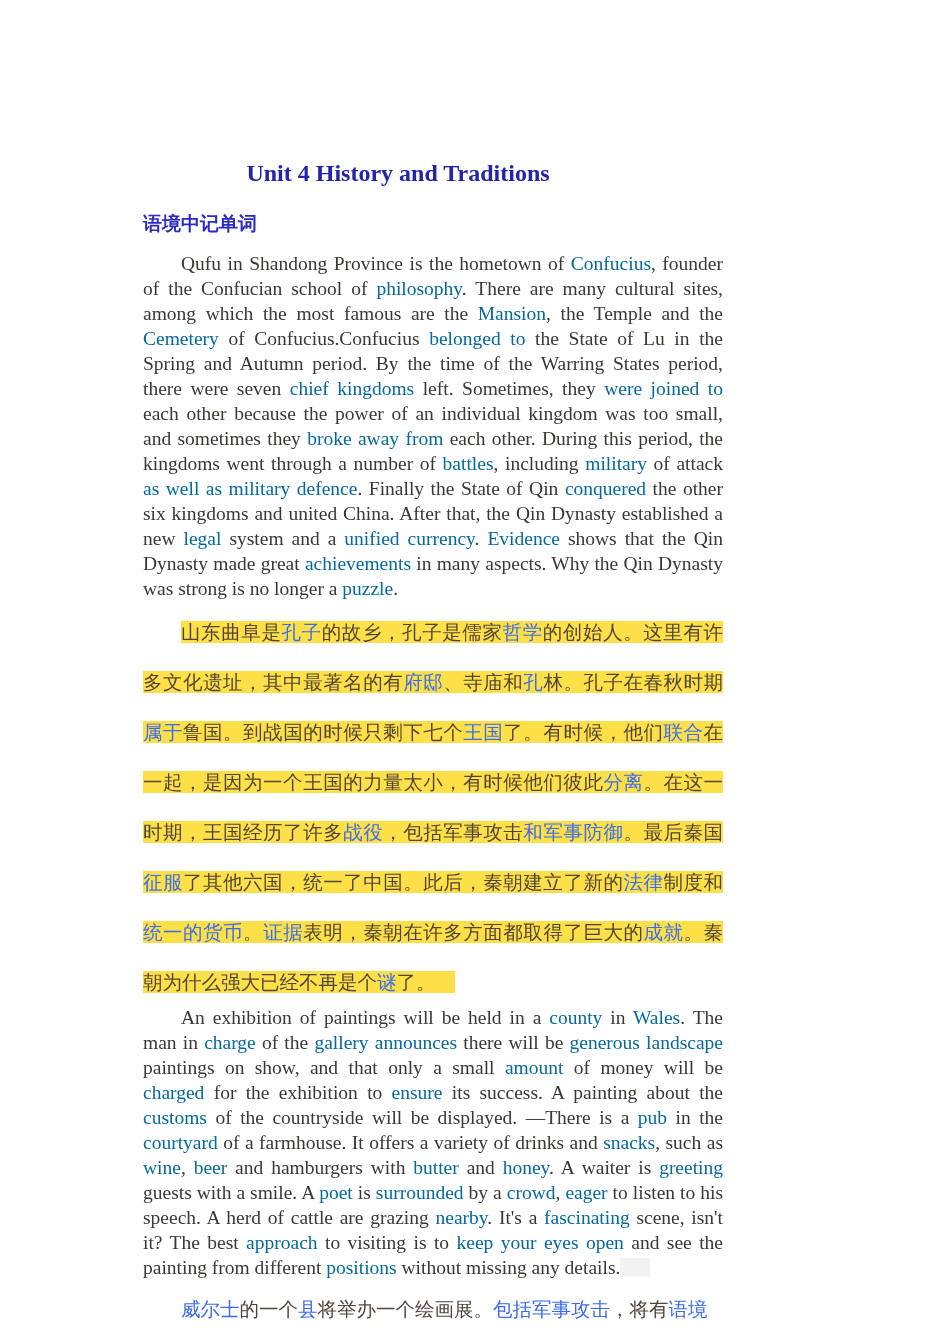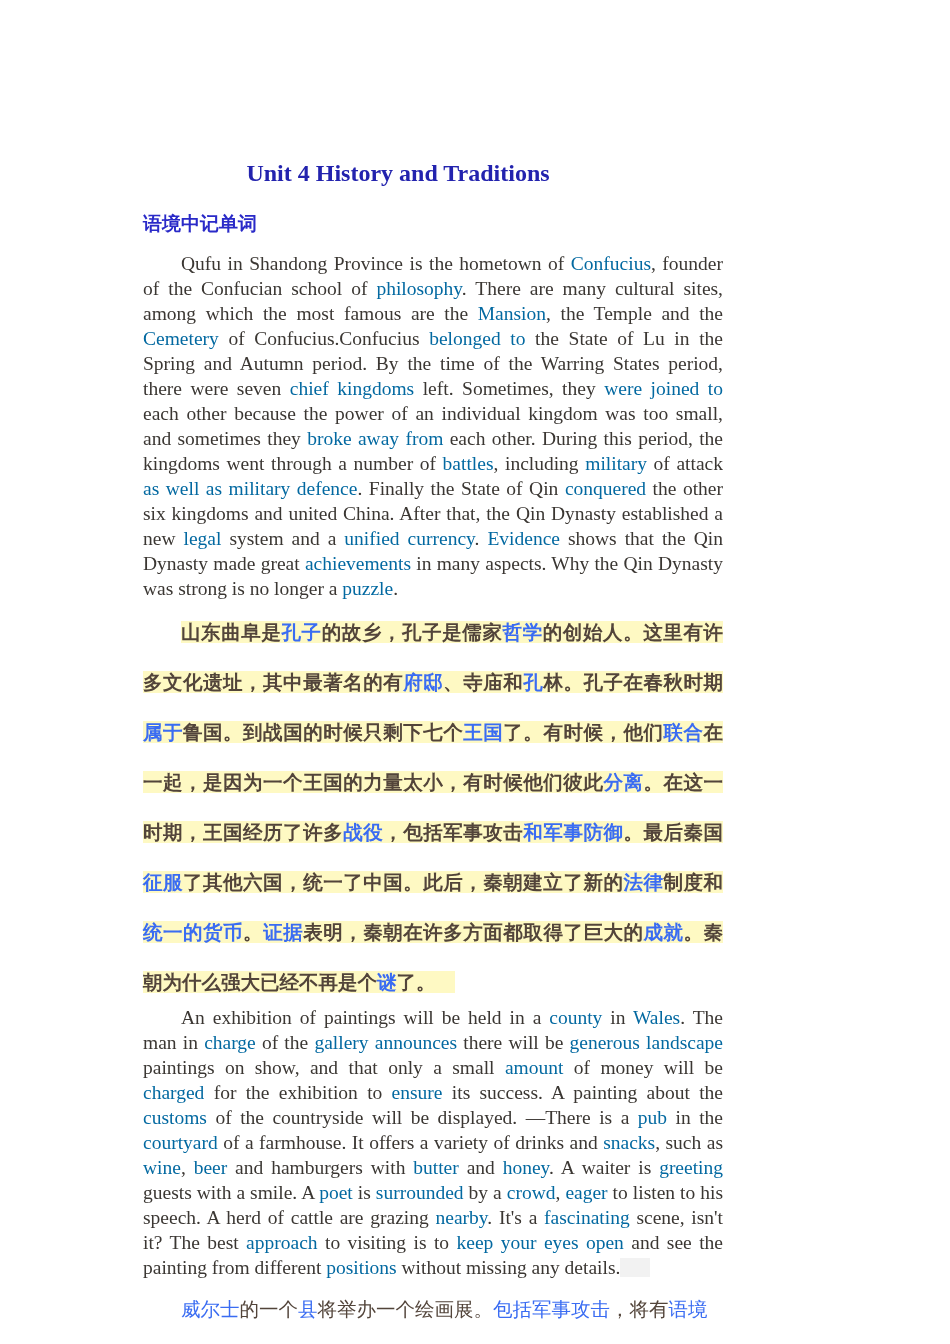--- a/index.html
+++ b/index.html
@@ -43,21 +43,21 @@
     color:#52443a;
     text-align:justify;
     text-indent:38px;
     margin:6px 0 0 0;
   }
   .para-zh.no-justify{text-align:left;margin-top:4px;}
   .run-b{color:#3b3733;}
   .run-m{color:#0369a1;}
   .run-zc{color:#52443a;}
   .run-zu{color:#3a6cf2;}
-  .zh-hl .run-zc,.zh-hl .run-zu{background:#fef9c3;font-weight:bold;}
+  .zh-hl .run-zc,.zh-hl .run-zu{background:#fde047;}
   .run-hl{
     display:inline-block;
     width:30px;height:19px;
     background:#f2f2f2;
     vertical-align:-3px;
   }
 </style>
 </head>
 <body>
 

